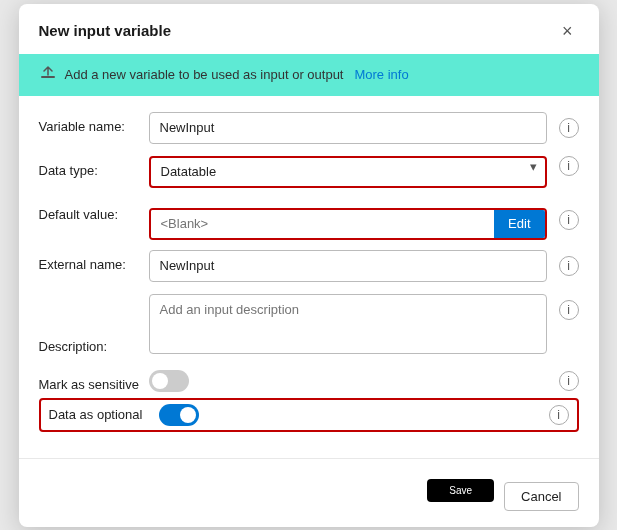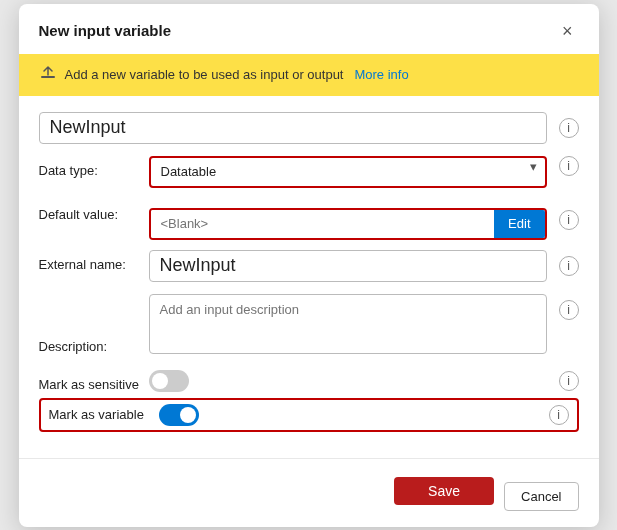--- a/index.html
+++ b/index.html
@@ -46,21 +46,21 @@
       border: none;
       cursor: pointer;
       color: #555;
       font-size: 18px;
       line-height: 1;
       padding: 2px 6px;
       border-radius: 4px;
     }
 
     .info-banner {
-      background: #fde047;
+      background: #5eead4;
       border-left: none;
       padding: 10px 20px;
       font-size: 13px;
       color: #333;
       display: flex;
       align-items: center;
       gap: 8px;
       margin: 0 0 8px 0;
     }
 
@@ -100,21 +100,21 @@
       align-items: center;
       gap: 6px;
     }
 
     .form-input {
       flex: 1;
       height: 32px;
       border: 1px solid #bbb;
       border-radius: 4px;
       padding: 0 10px;
-      font-size: 18px;
+      font-size: 13px;
       color: #222;
       outline: none;
     }
 
     .select-wrap {
       flex: 1;
       position: relative;
       height: 20px;
     }
 
@@ -266,26 +266,26 @@
       display: flex;
       align-items: center;
       justify-content: flex-end;
       gap: 10px;
       padding: 12px 20px 16px 20px;
       border-top: 1px solid #e8e8e8;
       margin-top: 4px;
     }
 
     .btn-save {
-      background: #b91c1c;
+      background: #000000;
       color: #fff;
       border: none;
       border-radius: 4px;
-      padding: 6px 34px;
-      font-size: 14px;
+      padding: 6px 22px;
+      font-size: 10px;
       cursor: pointer;
     }
 
     .btn-cancel {
       background: #fff;
       color: #222;
       border: 1px solid #bbb;
       border-radius: 4px;
       padding: 6px 16px;
       font-size: 13px;
@@ -317,20 +317,21 @@
         <path d="M9 3 L9 11 M5 7 L9 3 L13 7" stroke="#555" stroke-width="1.5" fill="none" stroke-linecap="round" stroke-linejoin="round"></path>
       </svg>
     </span>
     <span>Add a new variable to be used as input or output</span>
     <a href="#">More info</a>
   </div>
 
   <div class="form-body">
 
     <div class="form-row">
+      <span class="form-label">Variable name:</span>
       <div class="form-control-wrap">
         <input type="text" class="form-input" value="NewInput" style="">
         <span class="info-icon">i</span>
       </div>
     </div>
 
     <div class="form-row">
       <span class="form-label">Data type:</span>
       <div class="form-control-wrap">
         <div class="select-wrap">
@@ -380,21 +381,21 @@
         <label class="toggle">
           <input type="checkbox" style="">
           <span class="toggle-slider"></span>
         </label>
         <span style="flex:1;"></span>
         <span class="info-icon">i</span>
       </div>
     </div>
 
     <div class="mark-optional-row">
-      <span class="mark-optional-label">Mark as variable</span>
+      <span class="mark-optional-label">Data as optional</span>
       <div class="form-control-wrap">
         <label class="toggle">
           <input type="checkbox" checked="" style="">
           <span class="toggle-slider"></span>
         </label>
         <span style="flex:1;"></span>
         <span class="info-icon">i</span>
       </div>
     </div>
 

